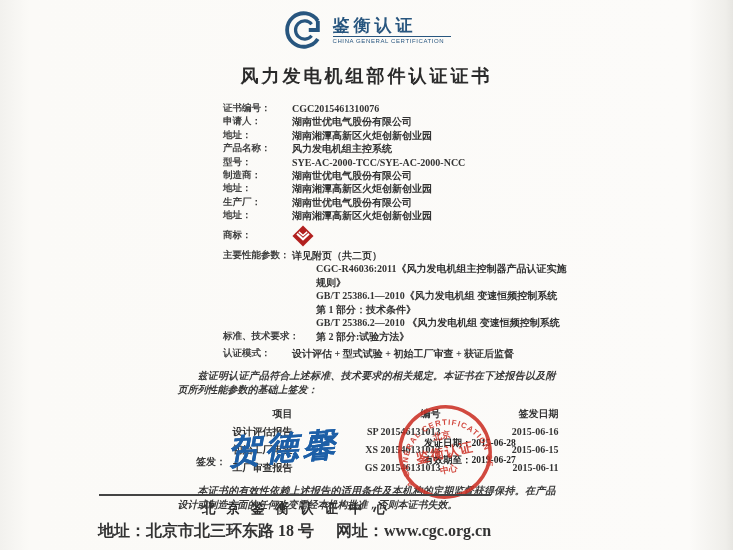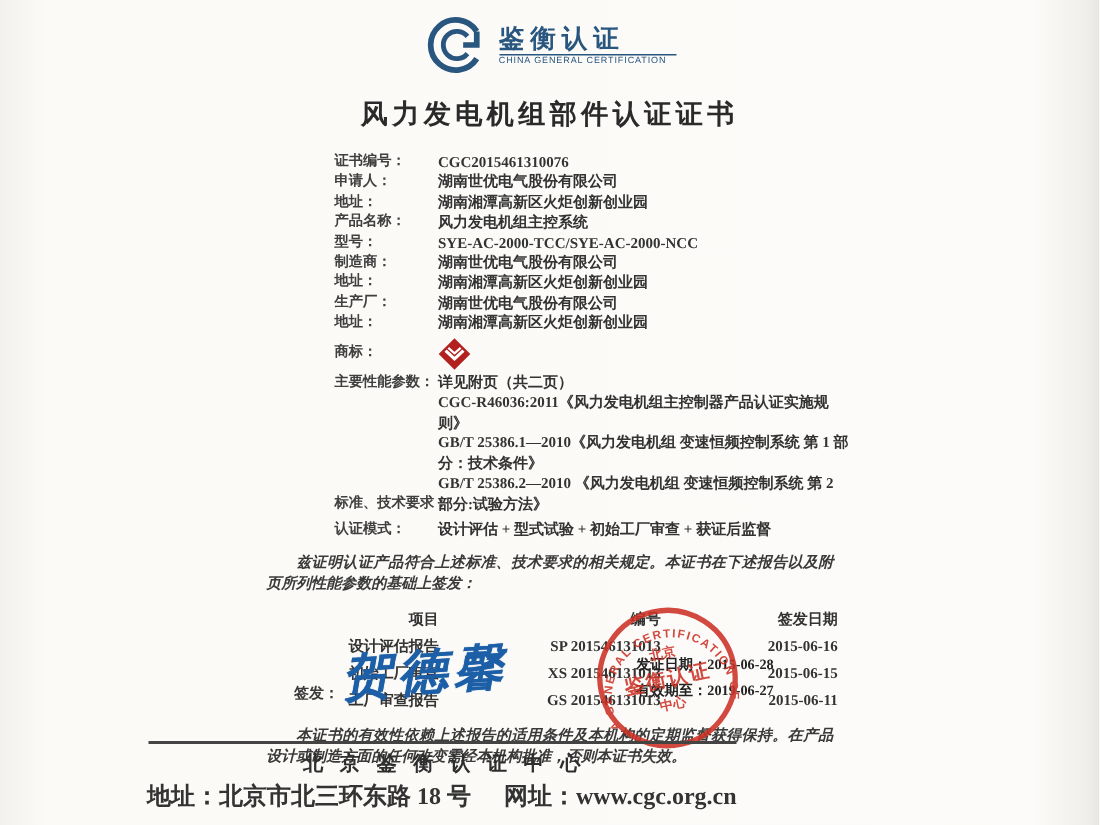--- a/index.html
+++ b/index.html
@@ -23,21 +23,21 @@
   .logo-rule { width:118px; height:1px; background:#28567f; margin:1px 0 1px 0; }
   .logo-en { font-size:6px; color:#28567f; letter-spacing:0.6px; font-family:"Liberation Sans",sans-serif; }
   .cert-title { margin-top:11px; text-align:center; font-size:18px; font-weight:700; letter-spacing:3px; color:#2a2a2a; }
 
   
   .fields { margin:14px 0 0 223px; width:345px; }
   .frow { display:flex; align-items:flex-end; line-height:13.4px; font-size:10px; font-weight:700; }
   .flabel { width:69px; flex:0 0 69px; white-space:nowrap; font-size:9.5px; color:#404040; }
   .fvalue { flex:1; color:#333; }
   .frow.tall { align-items:center; height:26px; }
-  .std-lines div { line-height:13.6px; }
+  .std-lines div { line-height:13.6px;margin-left:24px; }
   .tm-mark { width:22px; height:22px; display:block; }
 
   
   .para {
     margin:9px auto 0 auto; width:378px;
     font-size:10px; font-weight:700; line-height:14px; color:#3a3a3a;
     text-indent:2em; text-align:justify;font-style:italic;
   }
 
   

